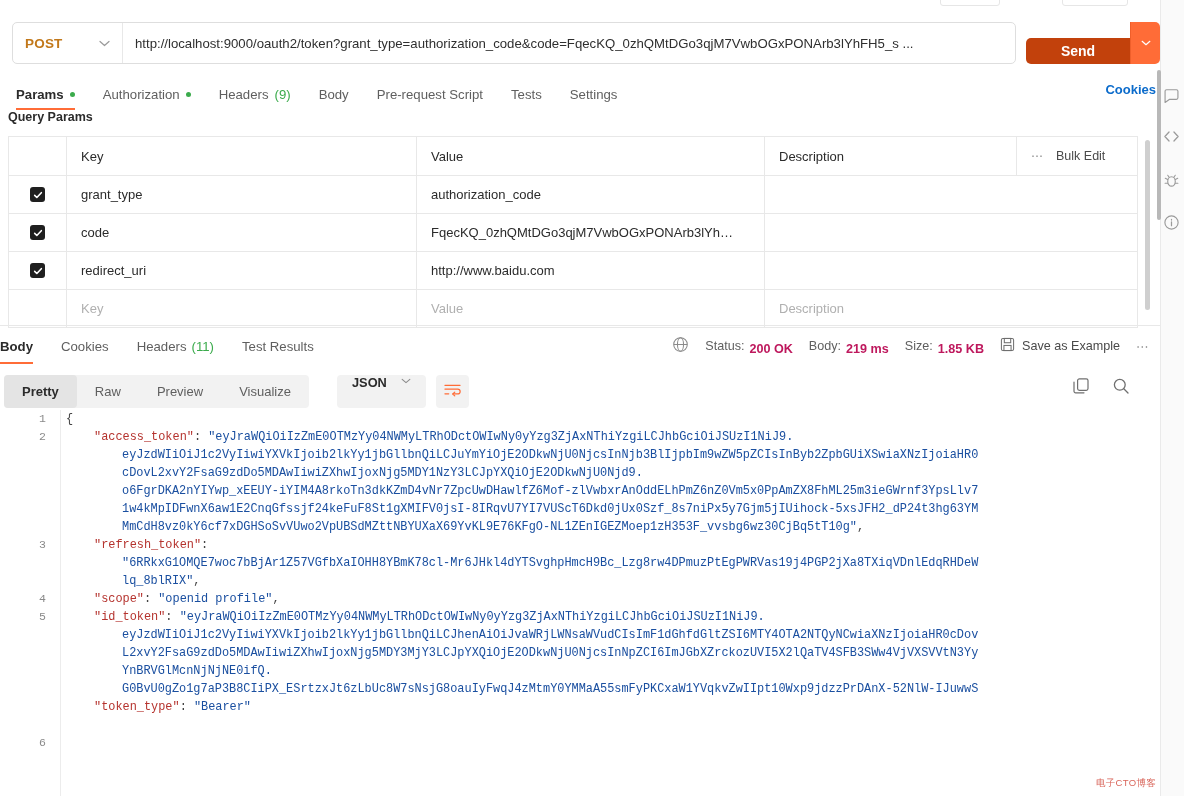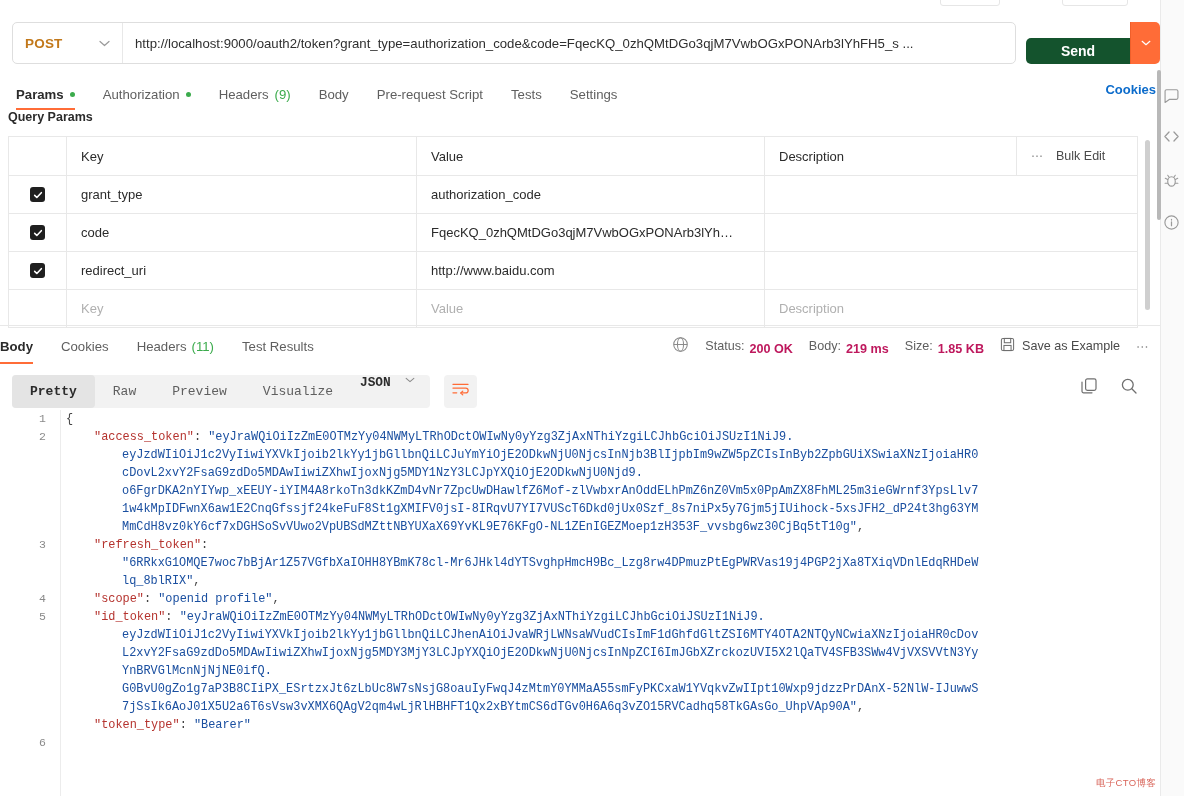--- a/index.html
+++ b/index.html
@@ -30,21 +30,21 @@
   }
   .method .caret { color:#9a9a9a; font-weight:400; font-size:11px; }
   .urlinput {
     flex:1; border:0; outline:0; background:transparent;
     font-size: 13.2px; color:#2f2f2f; padding: 0 12px;
     font-family: "Liberation Sans", sans-serif;
     text-overflow: ellipsis; white-space: nowrap; overflow:hidden;
   }
   .send-group { display:flex; }
   .send-btn {
-    background:#14532d; color:#fff; border:0; border-radius:5px 0 0 5px;
+    background:#c2410c; color:#fff; border:0; border-radius:5px 0 0 5px;
     width: 104px; font-size: 14px; font-weight: 700; cursor:pointer;
     font-family: "Liberation Sans", sans-serif;
     margin-top: 16px;
   }
   .send-caret {
     background:#ff6c37; color:#fff; border:0; border-left:1px solid #ef5f2b;
     border-radius:0 5px 5px 0; width: 30px; font-size:10px; cursor:pointer;
     display:flex; align-items:center; justify-content:center;
   }
 
@@ -96,21 +96,21 @@
   .restab.active:after { content:""; position:absolute; left:0; right:14px; bottom:-6px; height:2px; background:#ff6c37; }
   .restab .cnt { color:#3bab4c; }
 
   .meta { position:absolute; top:336px; right:34px; display:flex; align-items:center; gap:16px; font-size:12.6px; color:#5f5f5f; }
   .meta .g { color:#be185d; font-weight:600;margin-top:6px; }
   .meta .item { display:flex; align-items:center; gap:5px; }
   .meta .save { display:flex; align-items:center; gap:7px; color:#4a4a4a; cursor:pointer; }
   .meta .mdots { color:#8a8a8a; letter-spacing:1.4px; cursor:pointer; }
 
   
-  .viewtb { position:absolute; top:375px; left:12px; width:1160px; height:34px;font-family:Liberation Mono, monospace; }
+  .viewtb { position:absolute; top:375px; left:4px; width:1160px; height:34px; }
   .segwrap { position:absolute; left:0; top:0; display:flex; align-items:center; background:#f2f2f2; border-radius:4px; height:33px; }
   .seg { font-size:13px; color:#5f5f5f; padding:0 18px; height:33px; display:flex; align-items:center; cursor:pointer; border-radius:4px; }
   .seg.active { background:#e4e4e4; color:#2b2b2b; font-weight:600; }
   .fmtsel { position:absolute; left:333px; top:0; height:33px; background:#f2f2f2; border-radius:4px; display:flex; align-items:flex-start; gap:14px; padding:0 15px; font-size:12.8px; color:#2b2b2b; font-weight:600; cursor:pointer; }
   .fmtsel .caret { color:#8a8a8a; font-weight:400; font-size:10px; }
   .wrapbtn { position:absolute; left:432px; top:0; width:33px; height:33px; background:#f2f2f2; border-radius:4px; display:flex; align-items:center; justify-content:center; cursor:pointer; }
   .rtools { position:absolute; right:34px; top:2px; display:flex; gap:22px; align-items:center; }
   .rtools .ic { cursor:pointer; color:#6f6f6f; }
 
   
@@ -414,21 +414,20 @@
         <div class="cl ind2"><span style="color: rgb(26, 79, 160);">MmCdH8vz0kY6cf7xDGHSoSvVUwo2VpUBSdMZttNBYUXaX69YvKL9E76KFgO-NL1ZEnIGEZMoep1zH353F_vvsbg6wz30CjBq5tT10g"</span><span style="color: rgb(68, 68, 68);">,</span></div>
         <div class="cl ind1"><span style="color: rgb(181, 51, 46);">"refresh_token"</span><span style="color: rgb(68, 68, 68);">:</span></div>
         <div class="cl ind2"><span style="color: rgb(26, 79, 160);">"6RRkxG1OMQE7woc7bBjAr1Z57VGfbXaIOHH8YBmK78cl-Mr6JHkl4dYTSvghpHmcH9Bc_Lzg8rw4DPmuzPtEgPWRVas19j4PGP2jXa8TXiqVDnlEdqRHDeW</span></div>
         <div class="cl ind2"><span style="color: rgb(26, 79, 160);">lq_8blRIX"</span><span style="color: rgb(68, 68, 68);">,</span></div>
         <div class="cl ind1"><span style="color: rgb(181, 51, 46);">"scope"</span><span style="color: rgb(68, 68, 68);">: </span><span style="color: rgb(26, 79, 160);">"openid profile"</span><span style="color: rgb(68, 68, 68);">,</span></div>
         <div class="cl ind1"><span style="color: rgb(181, 51, 46);">"id_token"</span><span style="color: rgb(68, 68, 68);">: </span><span style="color: rgb(26, 79, 160);">"eyJraWQiOiIzZmE0OTMzYy04NWMyLTRhODctOWIwNy0yYzg3ZjAxNThiYzgiLCJhbGciOiJSUzI1NiJ9.</span></div>
         <div class="cl ind2"><span style="color: rgb(26, 79, 160);">eyJzdWIiOiJ1c2VyIiwiYXVkIjoib2lkYy1jbGllbnQiLCJhenAiOiJvaWRjLWNsaWVudCIsImF1dGhfdGltZSI6MTY4OTA2NTQyNCwiaXNzIjoiaHR0cDov</span></div>
         <div class="cl ind2"><span style="color: rgb(26, 79, 160);">L2xvY2FsaG9zdDo5MDAwIiwiZXhwIjoxNjg5MDY3MjY3LCJpYXQiOjE2ODkwNjU0NjcsInNpZCI6ImJGbXZrckozUVI5X2lQaTV4SFB3SWw4VjVXSVVtN3Yy</span></div>
         <div class="cl ind2"><span style="color: rgb(26, 79, 160);">YnBRVGlMcnNjNjNE0ifQ.</span></div>
         <div class="cl ind2"><span style="color: rgb(26, 79, 160);">G0BvU0gZo1g7aP3B8CIiPX_ESrtzxJt6zLbUc8W7sNsjG8oauIyFwqJ4zMtmY0YMMaA55smFyPKCxaW1YVqkvZwIIpt10Wxp9jdzzPrDAnX-52NlW-IJuwwS</span></div>
-        <div class="cl ind2"><span style="color: rgb(26, 79, 160);">7jSsIk6AoJ01X5U2a6T6sVsw3vXMX6QAgV2qm4wLjRlHBHFT1Qx2xBYtmCS6dTGv0H6A6q3vZO15RVCadhq58TkGAsGo_UhpVAp90A"</span><span style="color: rgb(68, 68, 68);">,</span></div>
         <div class="cl ind1"><span style="color: rgb(181, 51, 46);">"token_type"</span><span style="color: rgb(68, 68, 68);">: </span><span style="color: rgb(26, 79, 160);">"Bearer"</span></div>
       </div>
   </div>
   <div class="cscroll"></div>
 
   <div class="rail">
     <span class="railicon" style="top:88px;">
       <svg width="17" height="17" viewBox="0 0 18 18" fill="none" aria-hidden="true">
         <path d="M2.2 3.4a1.6 1.6 0 011.6-1.6h10.4a1.6 1.6 0 011.6 1.6v7a1.6 1.6 0 01-1.6 1.6H7l-4.8 3.3V3.4z" stroke="#9a9a9a" stroke-width="1.2" stroke-linejoin="round"></path>
       </svg>

